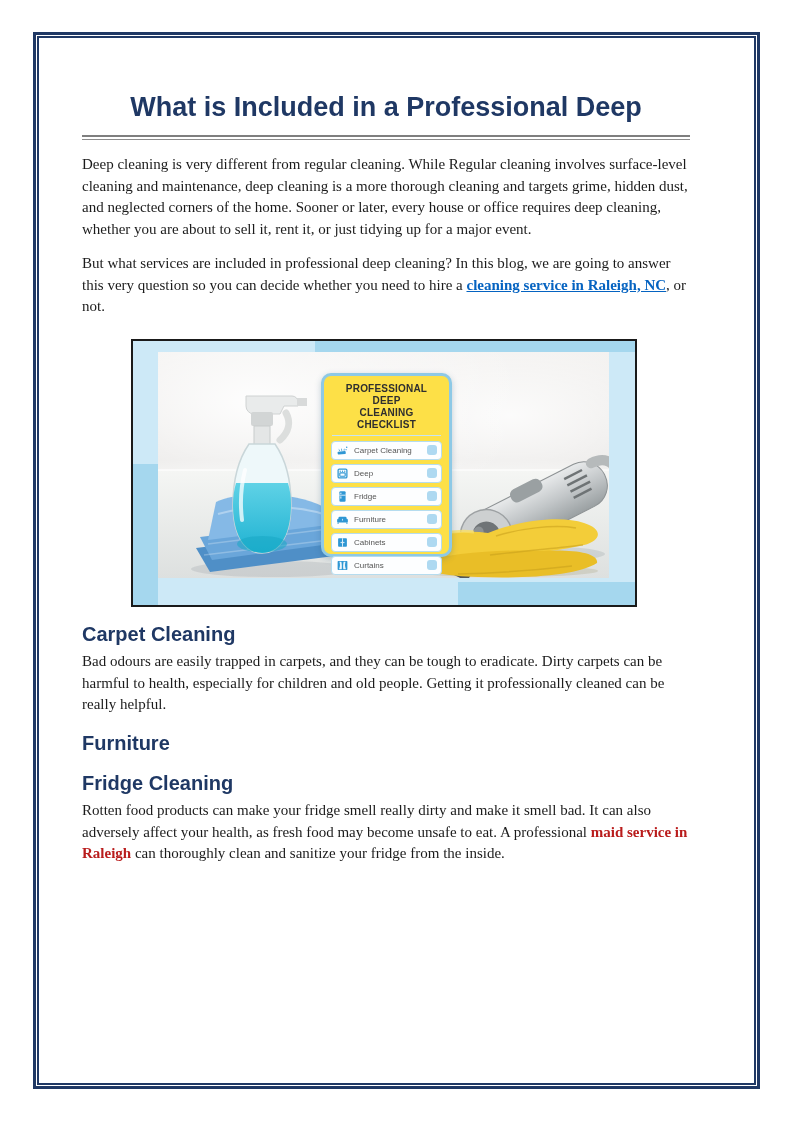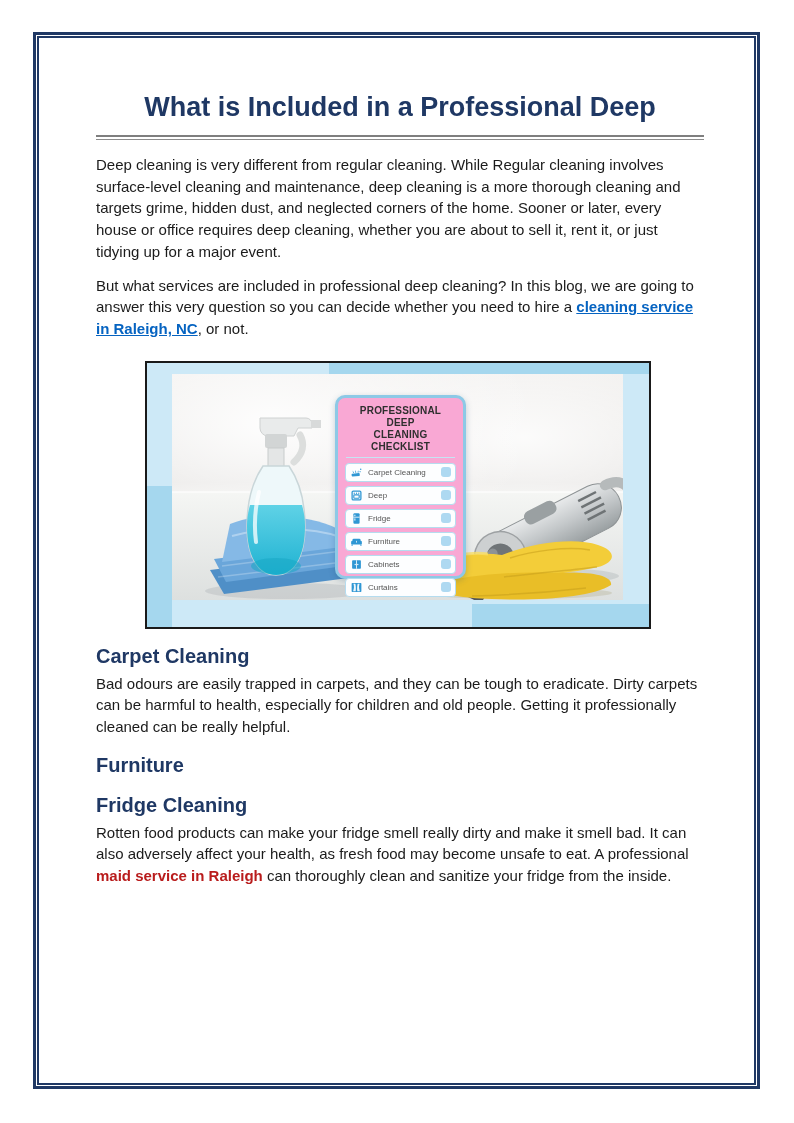--- a/index.html
+++ b/index.html
@@ -7,32 +7,32 @@
     width:794px;height:1123px;position:relative;background:#ffffff;
     font-family:"Liberation Sans", sans-serif;color:#1b1b1b;overflow:hidden;
   }
   
   .frame-outer{
     position:absolute;left:33px;top:32px;width:727px;height:1057px;
     border:3px solid #1f3864;box-sizing:border-box;
   }
   .frame-inner{position:absolute;inset:1px;border:2px solid #1f3864;}
 
-  .content{position:absolute;left:96px;top:0;width:608px;}
+  .content{position:absolute;left:82px;top:0;width:608px;}
 
   h1.title{
     margin:84px 0 0 0;font-size:27px;line-height:46px;font-weight:bold;
     color:#1f3864;text-align:center;
   }
   h1.title span{display:block;}
   .title-divider{
     margin-top:5px;height:2px;
     border-top:2px solid #7f7f7f;border-bottom:1px solid #8c8c8c;
   }
-  p.para{margin:12px 0 0 0;font-size:15px;line-height:21.7px;}
+  p.para{margin:12px 0 0 0;font-size:15px;line-height:21.7px;font-family:Liberation Serif, serif;}
   p.para.first{margin-top:14px;}
   a.link{font-weight:bold;cursor:pointer;}
   a.link-underline{color:#0563c1;text-decoration:underline;}
   a.link-bold{color:#b91c1c;text-decoration:none;}
 
   h2.section-heading{
     margin:14px 0 2px 0;font-size:20px;line-height:26px;font-weight:bold;color:#1f3864;
   }
 
   
@@ -49,21 +49,21 @@
     background:
       radial-gradient(ellipse at 22% 22%, rgba(255,255,255,0.95), rgba(255,255,255,0) 55%),
       radial-gradient(ellipse at 78% 28%, rgba(255,255,255,0.85), rgba(255,255,255,0) 50%),
       linear-gradient(180deg,#efedeb 0%,#e4e2e0 48%,#f2f2f0 56%,#e5e7e6 100%);
   }
   .photo svg{position:absolute;inset:0;}
 
   
   .checklist-card{
     position:absolute;left:188px;top:32px;width:131px;height:184px;box-sizing:border-box;
-    background:#f9a8d4;border:3px solid #8dc9e6;border-radius:10px;
+    background:#fde047;border:3px solid #8dc9e6;border-radius:10px;
     box-shadow:0 2px 6px rgba(30,80,110,0.25);padding:7px 7px 5px 7px;
   }
   .card-title{
     font-size:10px;line-height:12px;font-weight:bold;color:#2f2f2f;
     text-align:center;letter-spacing:0.2px;
   }
   .card-title span{display:block;}
   .card-divider{margin:4px 1px 5px 1px;border-top:1px solid #c6e4f3;}
   .check-row{
     display:flex;align-items:center;height:19px;box-sizing:border-box;

